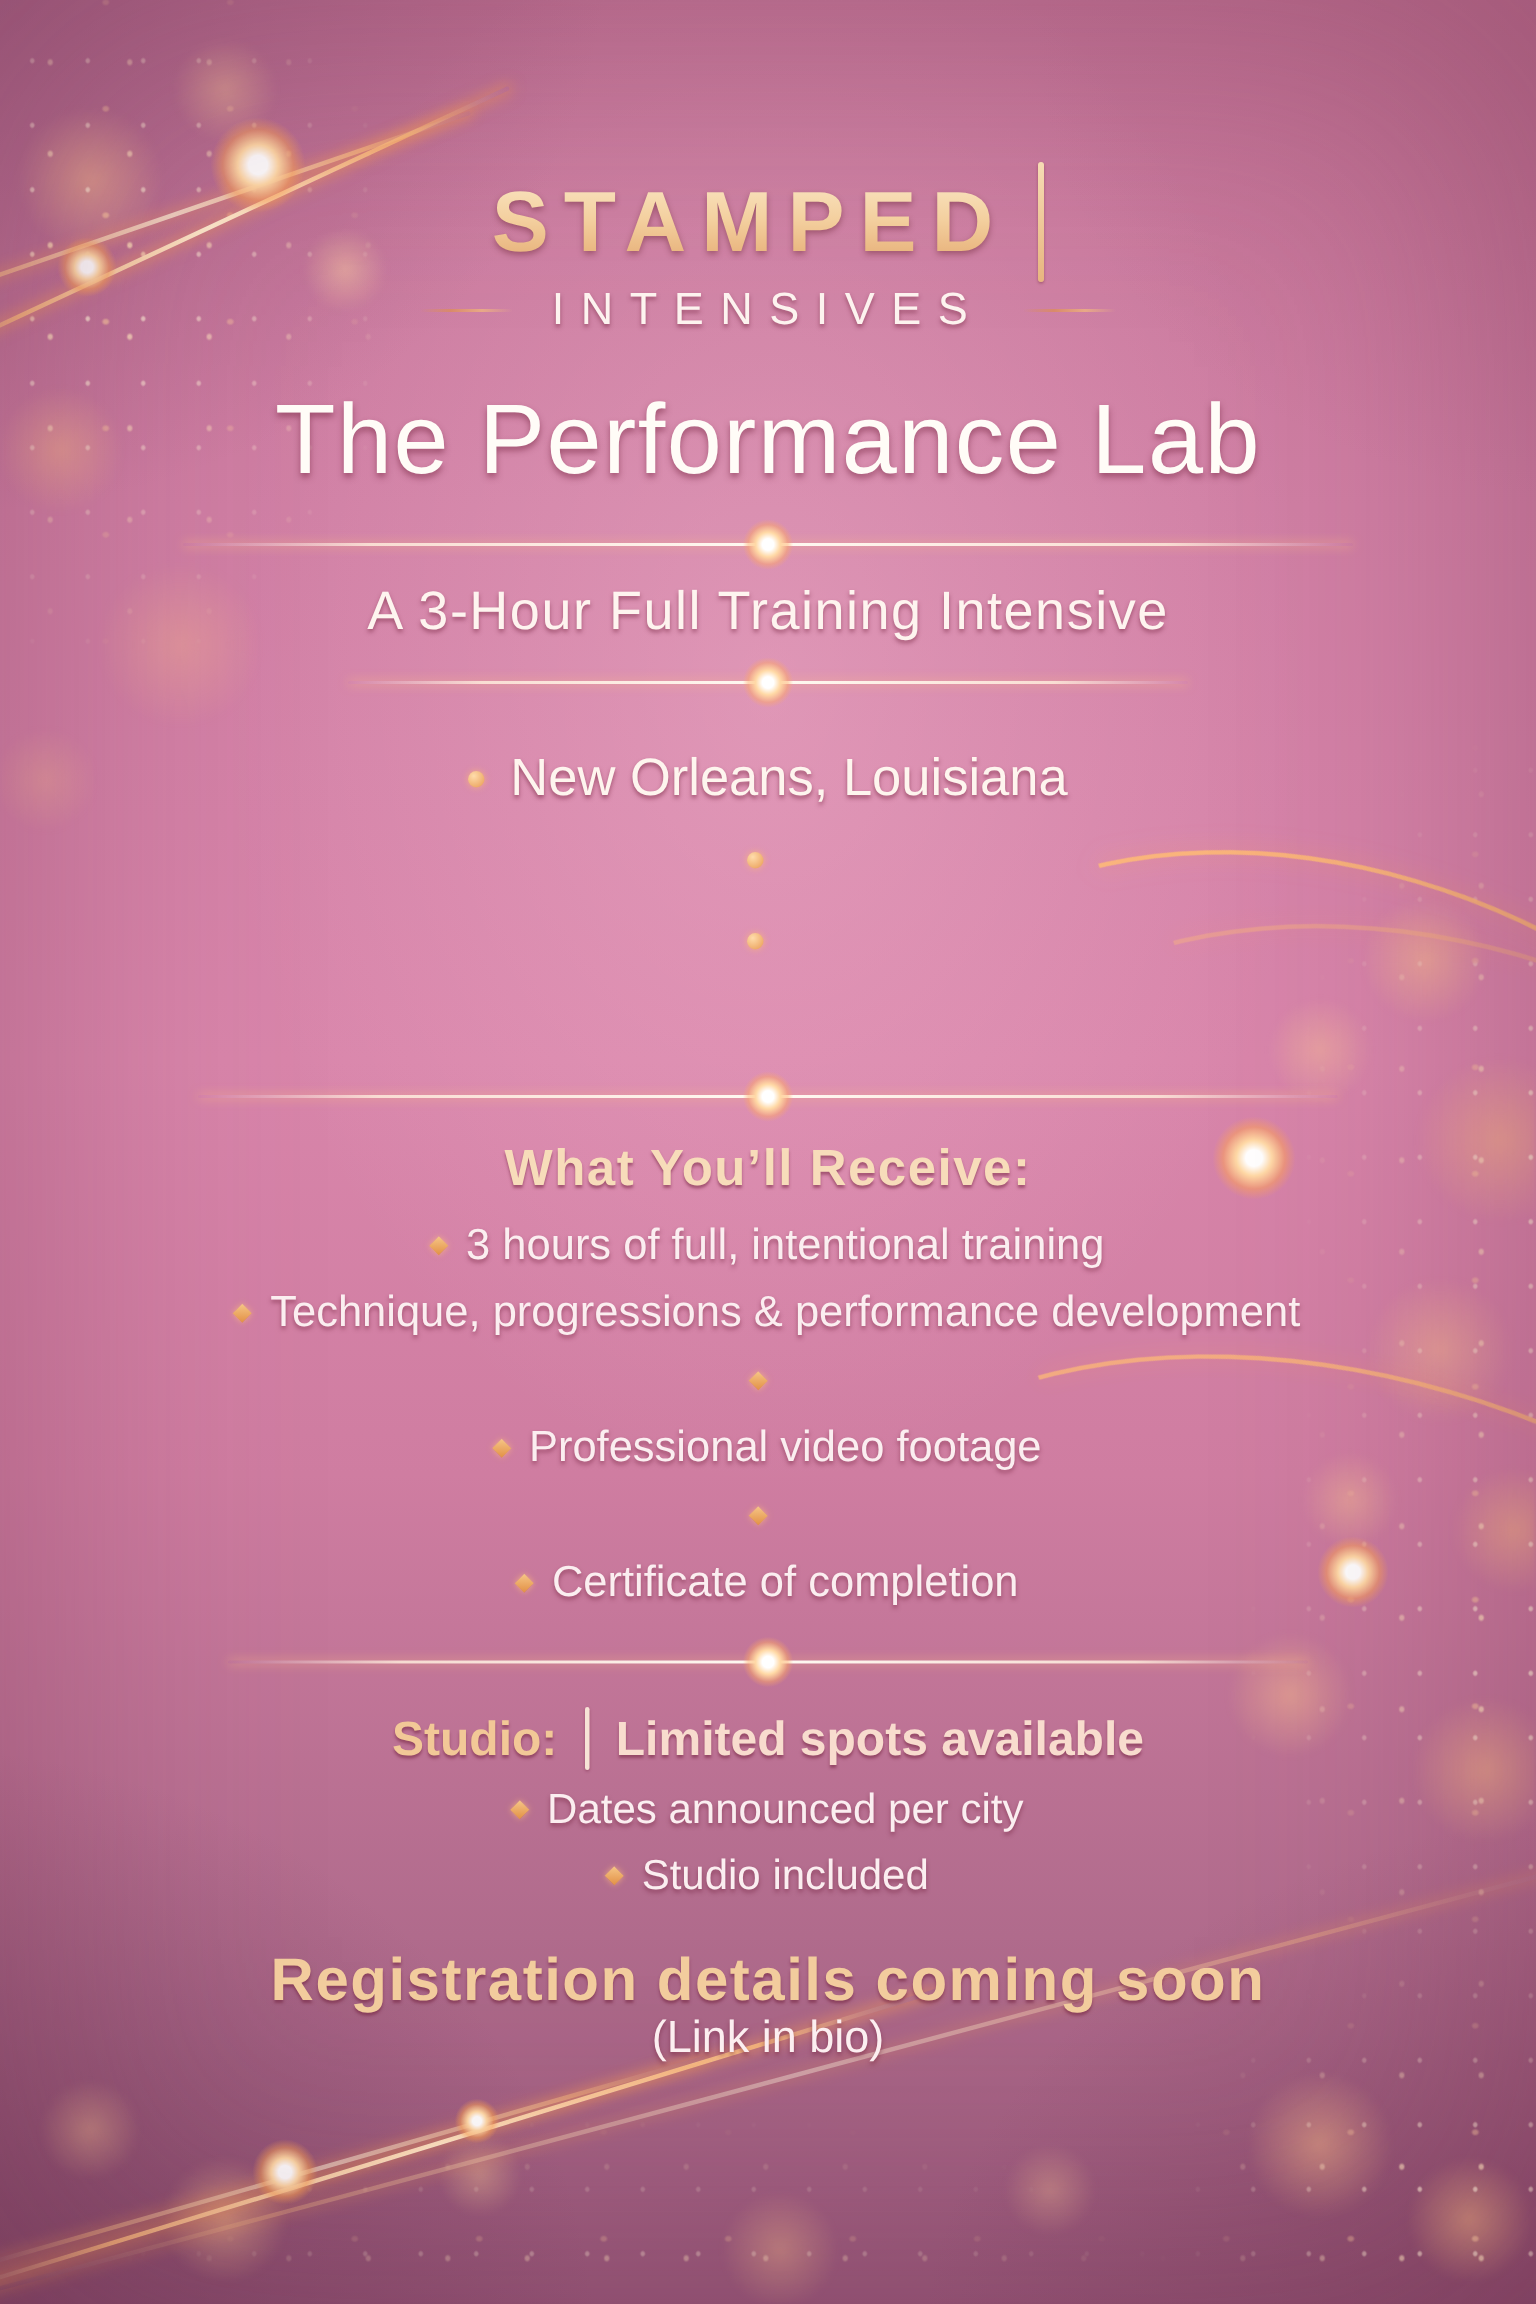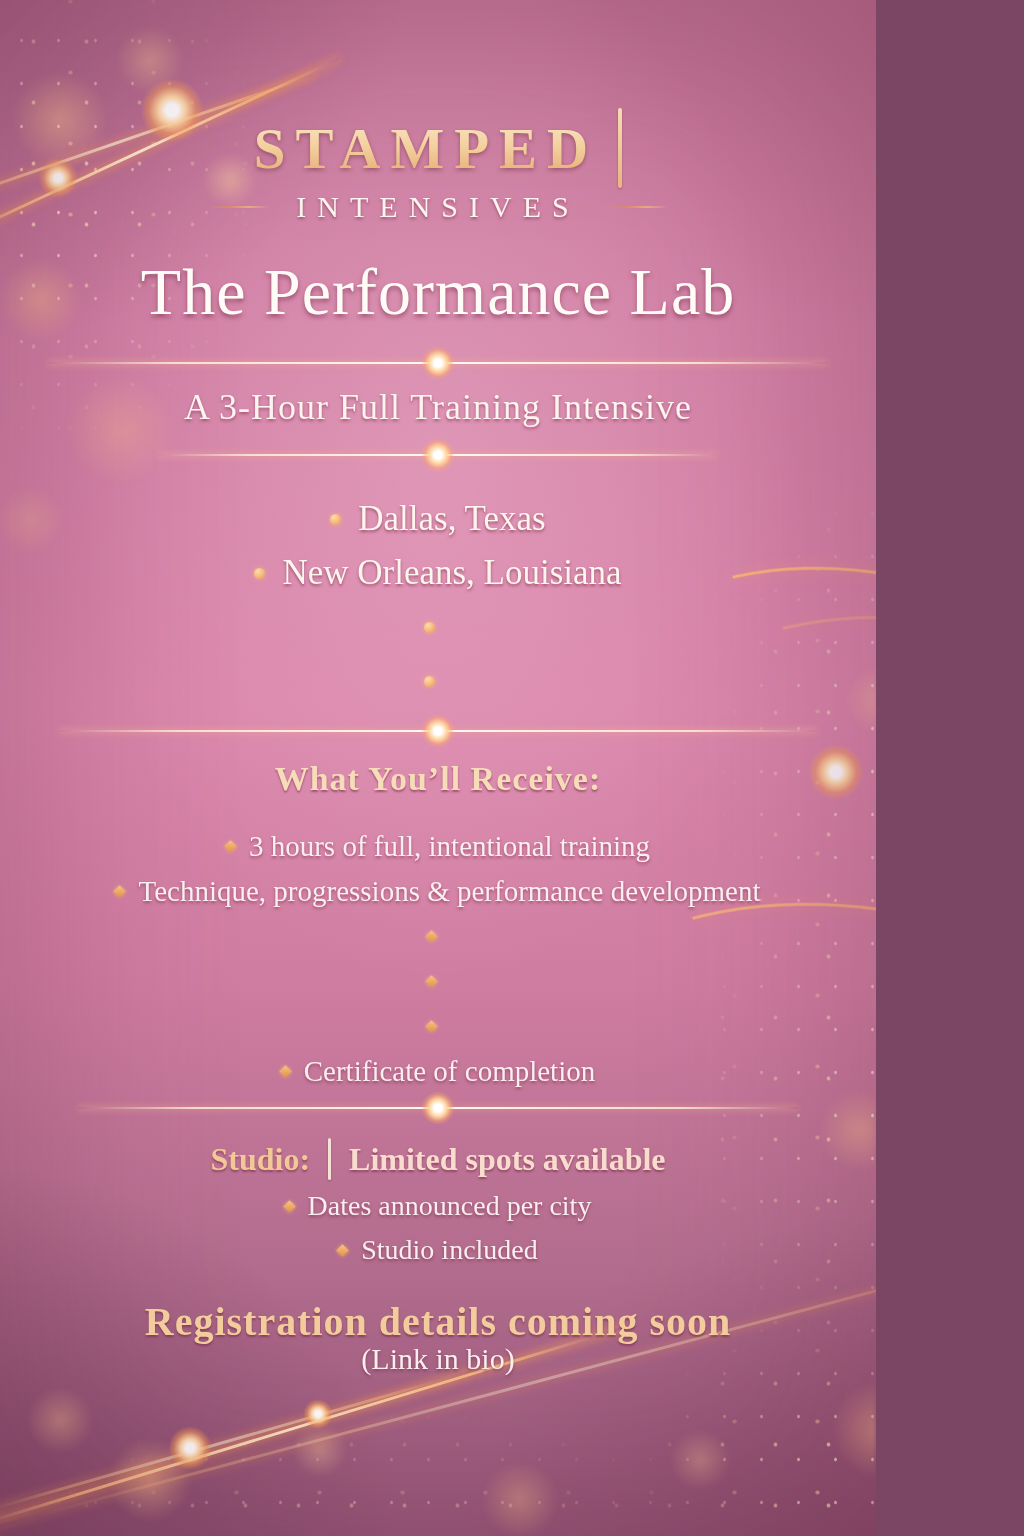--- a/index.html
+++ b/index.html
@@ -1,18 +1,18 @@
 <!DOCTYPE html>
 <html><head>
 <meta charset="utf-8">
 <style>
   html,body{margin:0;padding:0;background:#7a4663;}
   .page{
-    position:relative;width:876px;height:1536px;overflow:hidden;
-    font-family:Liberation Serif, serif;
+    position:relative;width:1024px;height:1536px;overflow:hidden;
+    font-family:Liberation Sans, sans-serif;
     background:
       radial-gradient(520px 760px at 50% 30%, rgba(255,206,224,.28), transparent 70%),
       radial-gradient(620px 520px at -4% -2%, rgba(125,70,105,.50), transparent 72%),
       radial-gradient(520px 420px at 104% 2%, rgba(160,85,115,.35), transparent 72%),
       radial-gradient(640px 560px at -6% 102%, rgba(95,45,75,.55), transparent 72%),
       radial-gradient(660px 520px at 106% 103%, rgba(110,50,80,.5), transparent 72%),
       linear-gradient(180deg,#c47598 0%, #d07fa4 22%, #d986ab 46%, #cf7da1 64%, #b06b8c 84%, #97587a 100%);
   }
   .layer{position:absolute;inset:0;pointer-events:none;}
 
@@ -115,21 +115,21 @@
   .cities{top:492px;list-style:none;margin:0;padding:0;}
   .city-row{display:flex;justify-content:center;align-items:center;height:54px;}
   .dot{display:inline-block;width:11px;height:11px;border-radius:50%;margin-right:17px;
     background:radial-gradient(circle at 35% 30%, #ffdcab, #e89a52);
     box-shadow:0 0 5px rgba(255,185,115,.75);}
   .city-label{font-size:35px;color:#fef5ee;text-shadow:0 2px 3px rgba(110,30,55,.55);}
 
   .receive-heading{top:760px;font-size:34px;font-weight:bold;color:#f7dcba;
     text-shadow:0 2px 2px rgba(110,30,55,.5);letter-spacing:1px;}
 
-  .receive-list{top:808px;list-style:none;margin:16px;padding:0;}
+  .receive-list{top:808px;list-style:none;margin:0;padding:0;}
   .r-item{display:flex;justify-content:center;align-items:center;height:45px;}
   .diamond{display:inline-block;width:9px;height:9px;margin-right:14px;transform:rotate(45deg);
     background:linear-gradient(135deg,#f6c687,#e29045);box-shadow:0 0 4px rgba(255,190,120,.7);}
   .r-text{font-size:29px;color:#fbeef0;text-shadow:0 2px 3px rgba(110,30,55,.5);}
 
   .details-row{top:1138px;display:flex;justify-content:center;align-items:center;}
   .details-label{font-size:32px;font-weight:bold;color:#f2c897;
     text-shadow:0 2px 2px rgba(110,30,55,.5);}
   .details-bar{display:inline-block;width:3px;height:42px;margin:0 18px;
     background:#f7e3d6;border-radius:2px;box-shadow:0 1px 2px rgba(110,30,55,.4);}
@@ -195,32 +195,28 @@
     <div class="cblock tagline">A 3-Hour Full Training Intensive</div>
 
     <div class="divider" style="top:453px;width:560px;">
       <span class="line"></span>
       <span class="flare"></span>
     </div>
 
     <ul class="cblock cities">
       <li class="city-row">
         <span class="dot"></span>
-        <span class="city-label">Dallas, Texas</span>
+        <span class="city-label">New Orleans, Louisiana</span>
       </li>
       <li class="city-row">
         <span class="dot"></span>
-        <span class="city-label">New Orleans, Louisiana</span>
       </li>
       <li class="city-row">
         <span class="dot"></span>
       </li>
-      <li class="city-row">
-        <span class="dot"></span>
-      </li>
     </ul>
 
     <div class="divider" style="top:729px;width:760px;">
       <span class="line"></span>
       <span class="flare"></span>
     </div>
 
     <div class="cblock receive-heading">What You’ll Receive:</div>
 
     <ul class="cblock receive-list">
@@ -230,20 +226,21 @@
       </li>
       <li class="r-item">
         <span class="diamond"></span>
         <span class="r-text">Technique, progressions &amp; performance development</span>
       </li>
       <li class="r-item">
         <span class="diamond"></span>
       </li>
       <li class="r-item">
         <span class="diamond"></span>
+        <span class="r-text">Professional video footage</span>
       </li>
       <li class="r-item">
         <span class="diamond"></span>
       </li>
       <li class="r-item">
         <span class="diamond"></span>
         <span class="r-text">Certificate of completion</span>
       </li>
     </ul>
 

